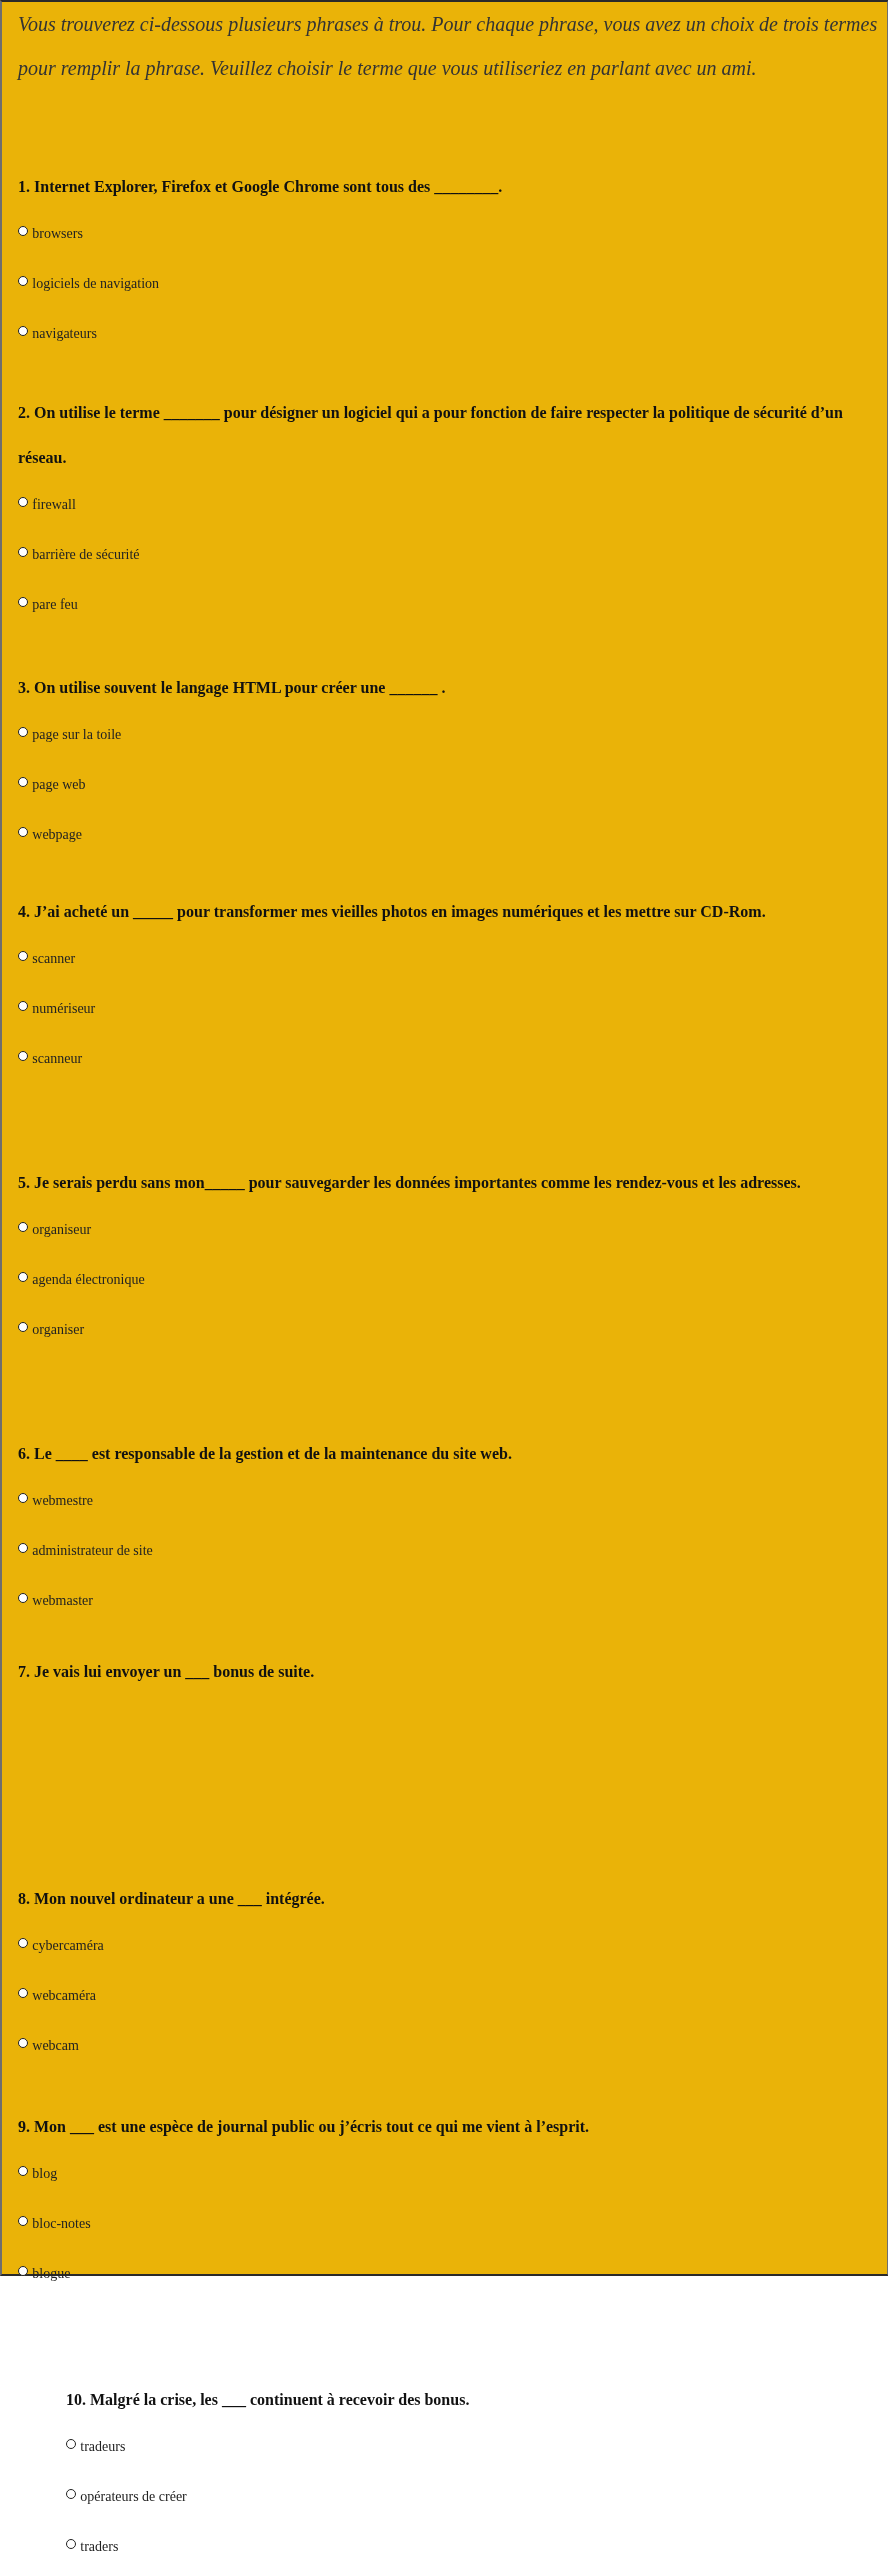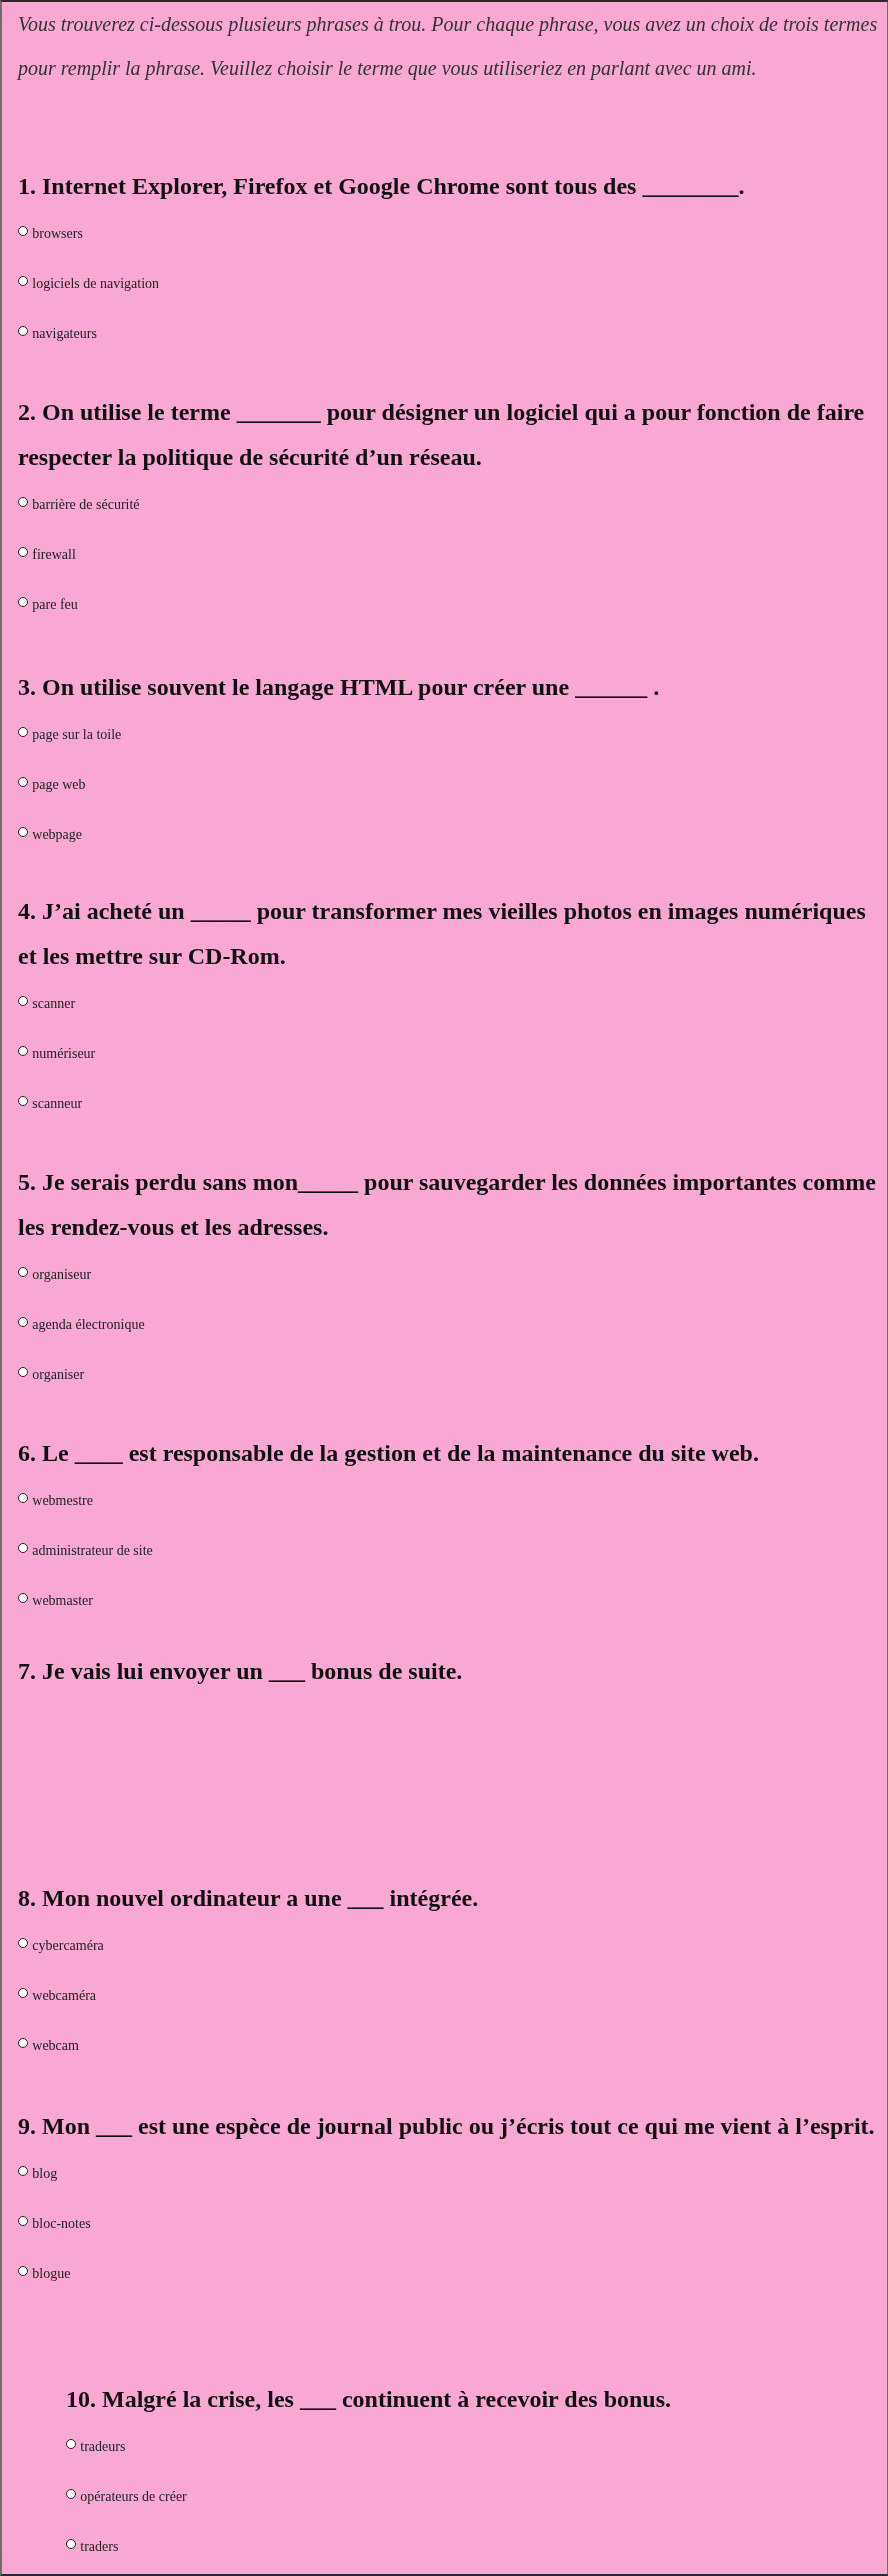--- a/index.html
+++ b/index.html
@@ -13,48 +13,48 @@
     position: relative;
     overflow: hidden;
     font-family: "Liberation Serif", "DejaVu Serif", serif;
     color: #111111;
   }
   .frame {
     position: absolute;
     left: 0;
     top: 0;
     width: 889px;
-    height: 2576px;
+    height: 2276px;
     box-sizing: border-box;
     border-top: 2.9px solid #2a2a2a;
     border-bottom: 2.9px solid #2a2a2a;
     border-left: 2.9px solid #6e6e6e;
     border-right: 2.9px solid #6e6e6e;
-    background: #f9a8d4;
+    background: #eab308;
     text-decoration: underline;
   }
   .intro {
     position: absolute;
     left: 16px;
     top: 0px;
     width: 860px;
     font-style: italic;
     font-size: 20px;
     line-height: 44px;
     color: #333333;
     margin: 0;
   }
   .question-block {
     position: absolute;
     left: 16px;
     width: 860px;
   }
   .question-text {
     font-weight: bold;
-    font-size: 24px;
+    font-size: 16px;
     line-height: 45px;
     color: #111111;
     margin: 0;
     white-space: normal;
   }
   .options {
     list-style: none;
     margin: 0;
     padding: 0;
   }
@@ -106,25 +106,25 @@
   </div>
 
   <div class="question-block" style="top:388px;">
     <p class="question-text">
       <span>2.</span>
       <span>On utilise le terme </span><span>_______</span><span> pour désigner un logiciel qui a pour fonction de faire respecter la politique de sécurité d’un réseau.</span>
     </p>
     <ul class="options">
       <li class="option">
           <span class="radio"></span>
+          <span>firewall</span>
+        </li>
+      <li class="option">
+          <span class="radio"></span>
           <span>barrière de sécurité</span>
-        </li>
-      <li class="option">
-          <span class="radio"></span>
-          <span>firewall</span>
         </li>
       <li class="option">
           <span class="radio"></span>
           <span>pare feu</span>
         </li>
     </ul>
   </div>
 
   <div class="question-block" style="top:663px;">
     <p class="question-text">

